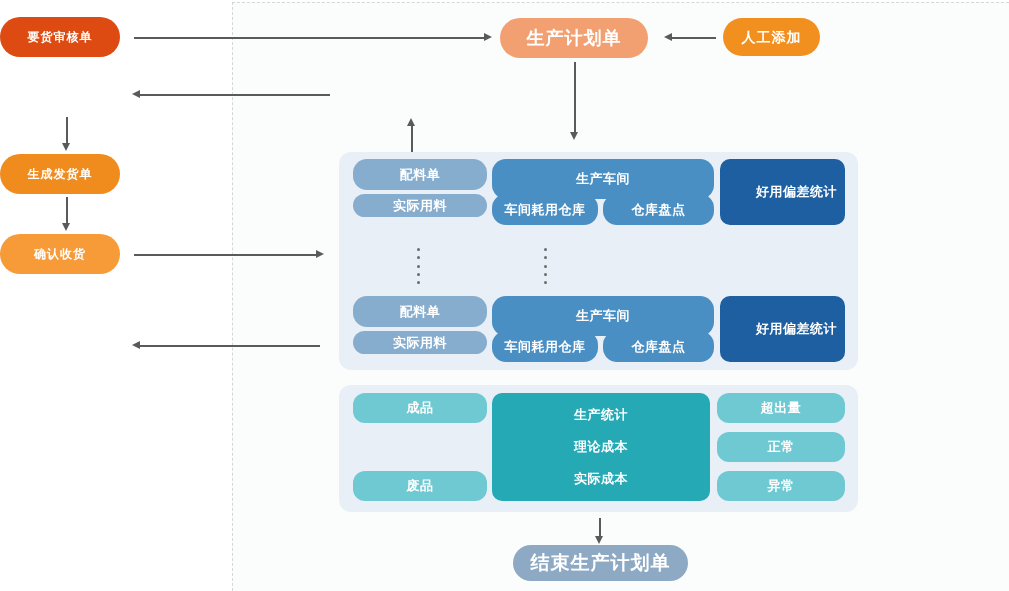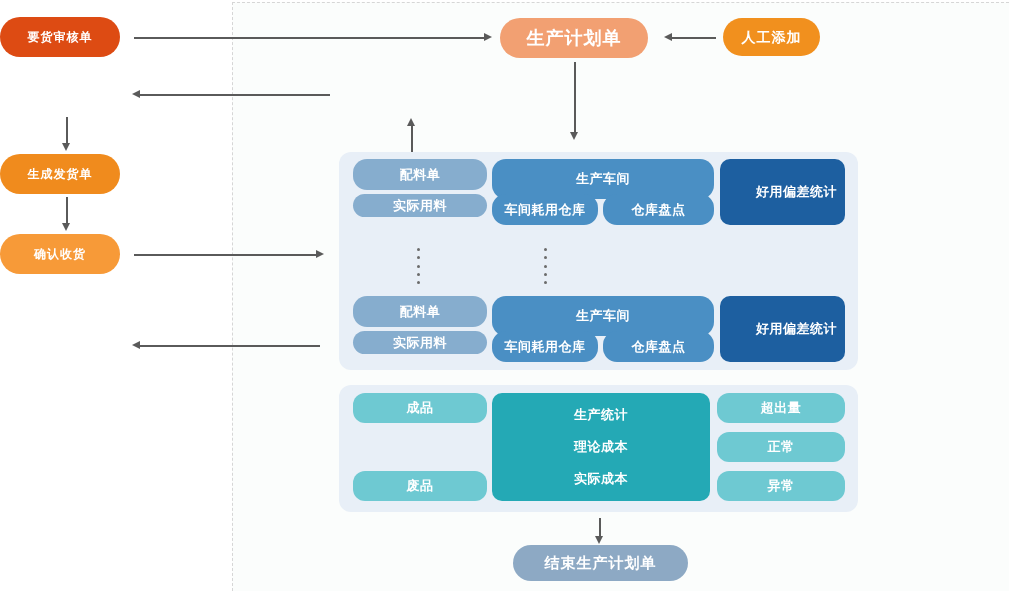--- a/index.html
+++ b/index.html
@@ -54,21 +54,21 @@
     left:723px;top:18px;width:97px;height:38px;
     border-radius:19px;background:#f1901e;font-size:14px;
   }
   .node-merge{
     left:334px;top:71px;width:146px;height:47px;
     border-radius:12px;background:#e05a24;font-size:13px;
     flex-direction:column;
   }
   .node-end{
     left:513px;top:545px;width:175px;height:36px;
-    border-radius:18px;background:#8da9c4;font-size:15px;
+    border-radius:18px;background:#8da9c4;font-size:19px;
   }
 
   
   .group-blue{
     position:absolute;left:339px;top:152px;width:519px;height:218px;
     background:#e8eff7;border-radius:12px;
   }
   
   .group-teal{
     position:absolute;left:339px;top:385px;width:519px;height:127px;

